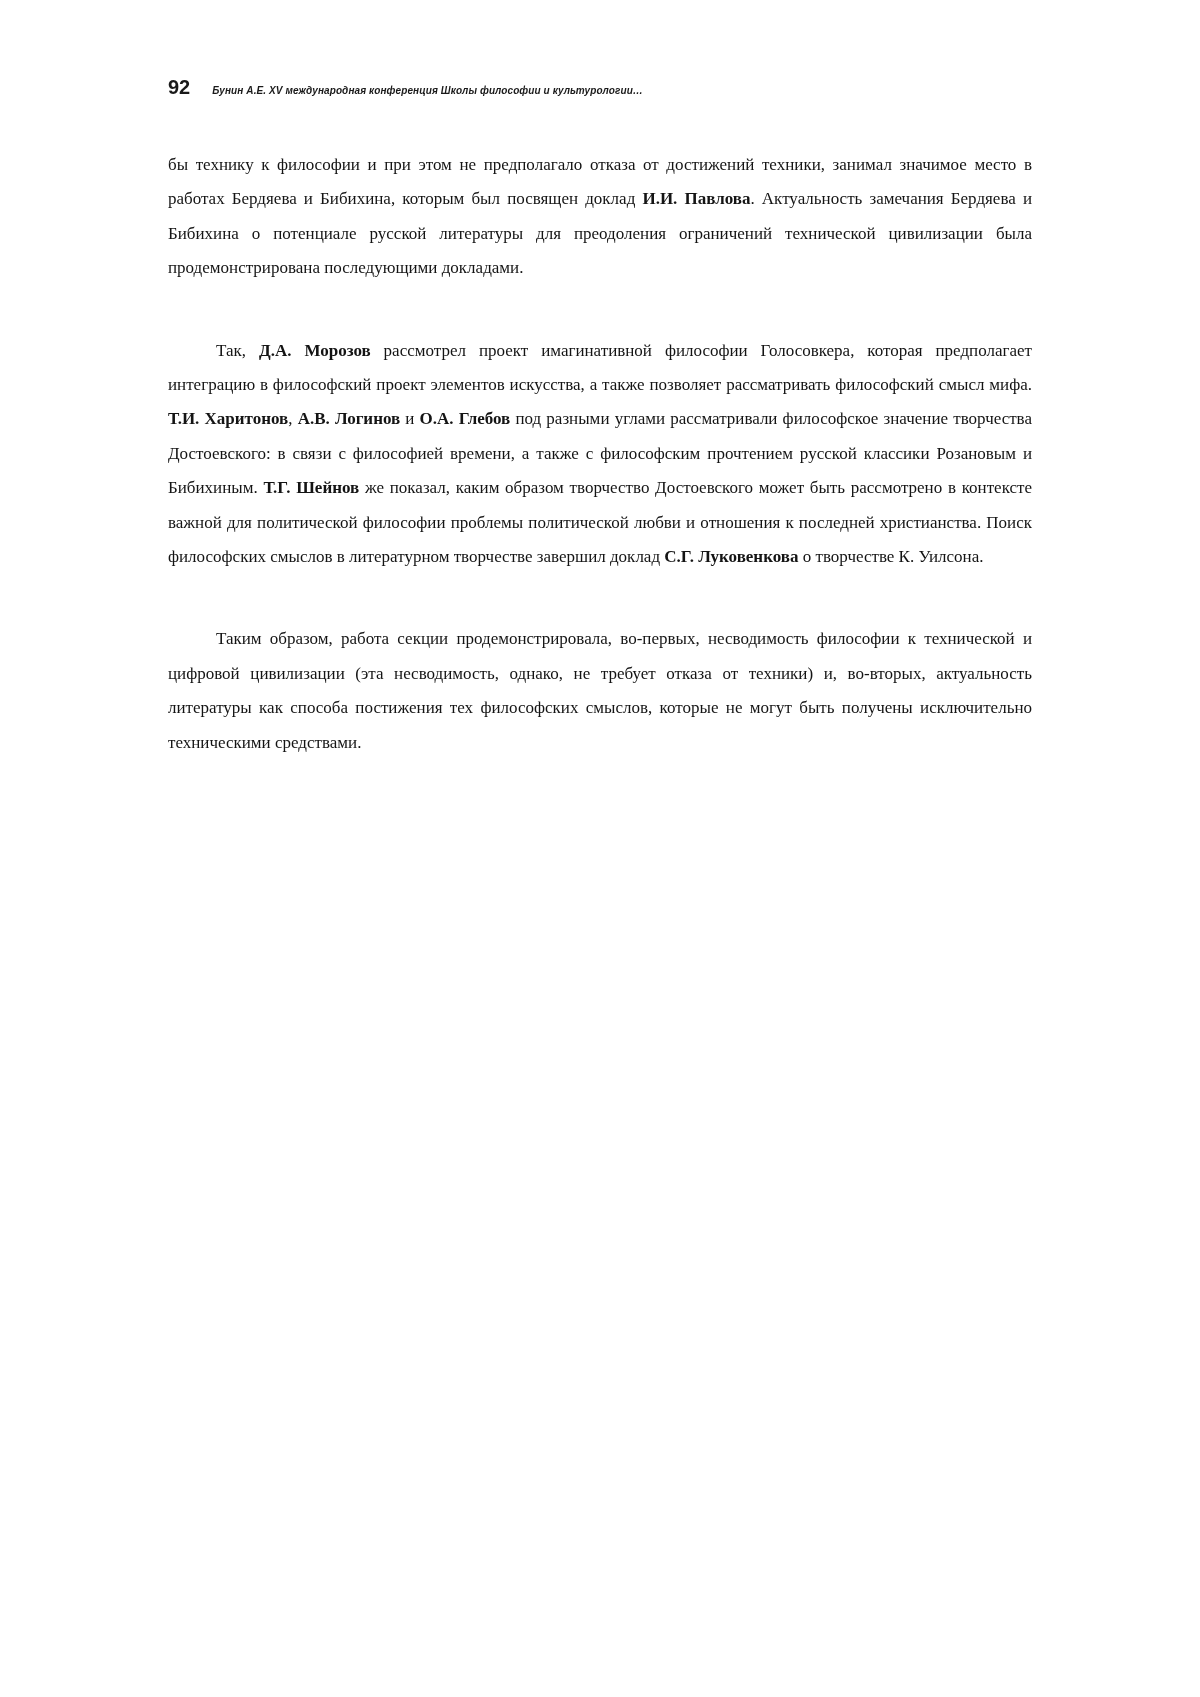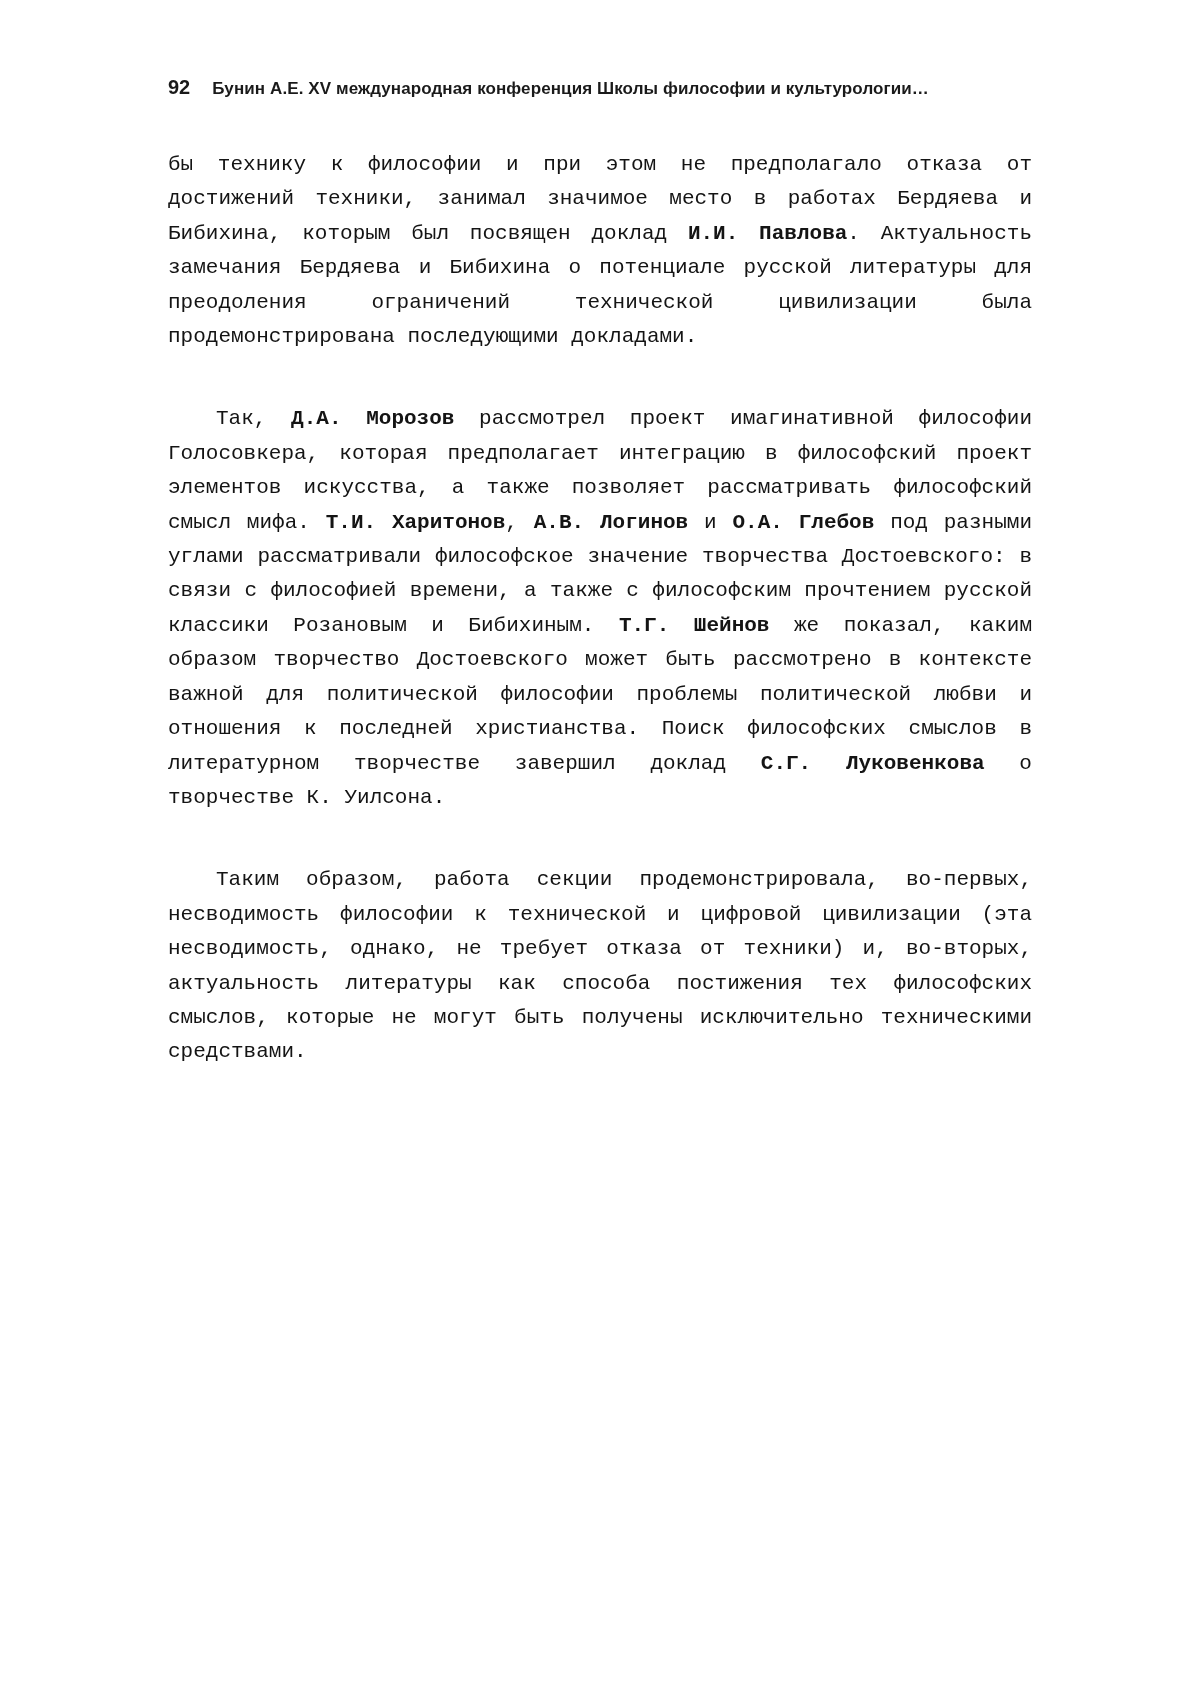--- a/index.html
+++ b/index.html
@@ -25,33 +25,34 @@
     font-family: "Liberation Sans", sans-serif;
     font-weight: bold;
     color: #1a1a1a;
   }
   .header .folio {
     font-size: 20px;
     letter-spacing: 0;
     margin-right: 22px;
   }
   .header .running-title {
-    font-size: 17px;
+    font-size: 10px;
     letter-spacing: 0.1px;
     white-space: nowrap;
     overflow: hidden;
     text-overflow: ellipsis;
+    font-style: italic;
   }
   .body-text {
     position: absolute;
     top: 148px;
     left: 168px;
     width: 864px;
-    font-family: Liberation Mono, monospace;
-    font-size: 21px;
+    font-family: Liberation Serif, serif;
+    font-size: 17px;
     line-height: 34.4px;
     color: #141414;
     text-align: justify;
     text-justify: inter-word;
     hyphens: manual;
   }
   .body-text p {
     margin: 0;
   }
   .body-text p.indent {

